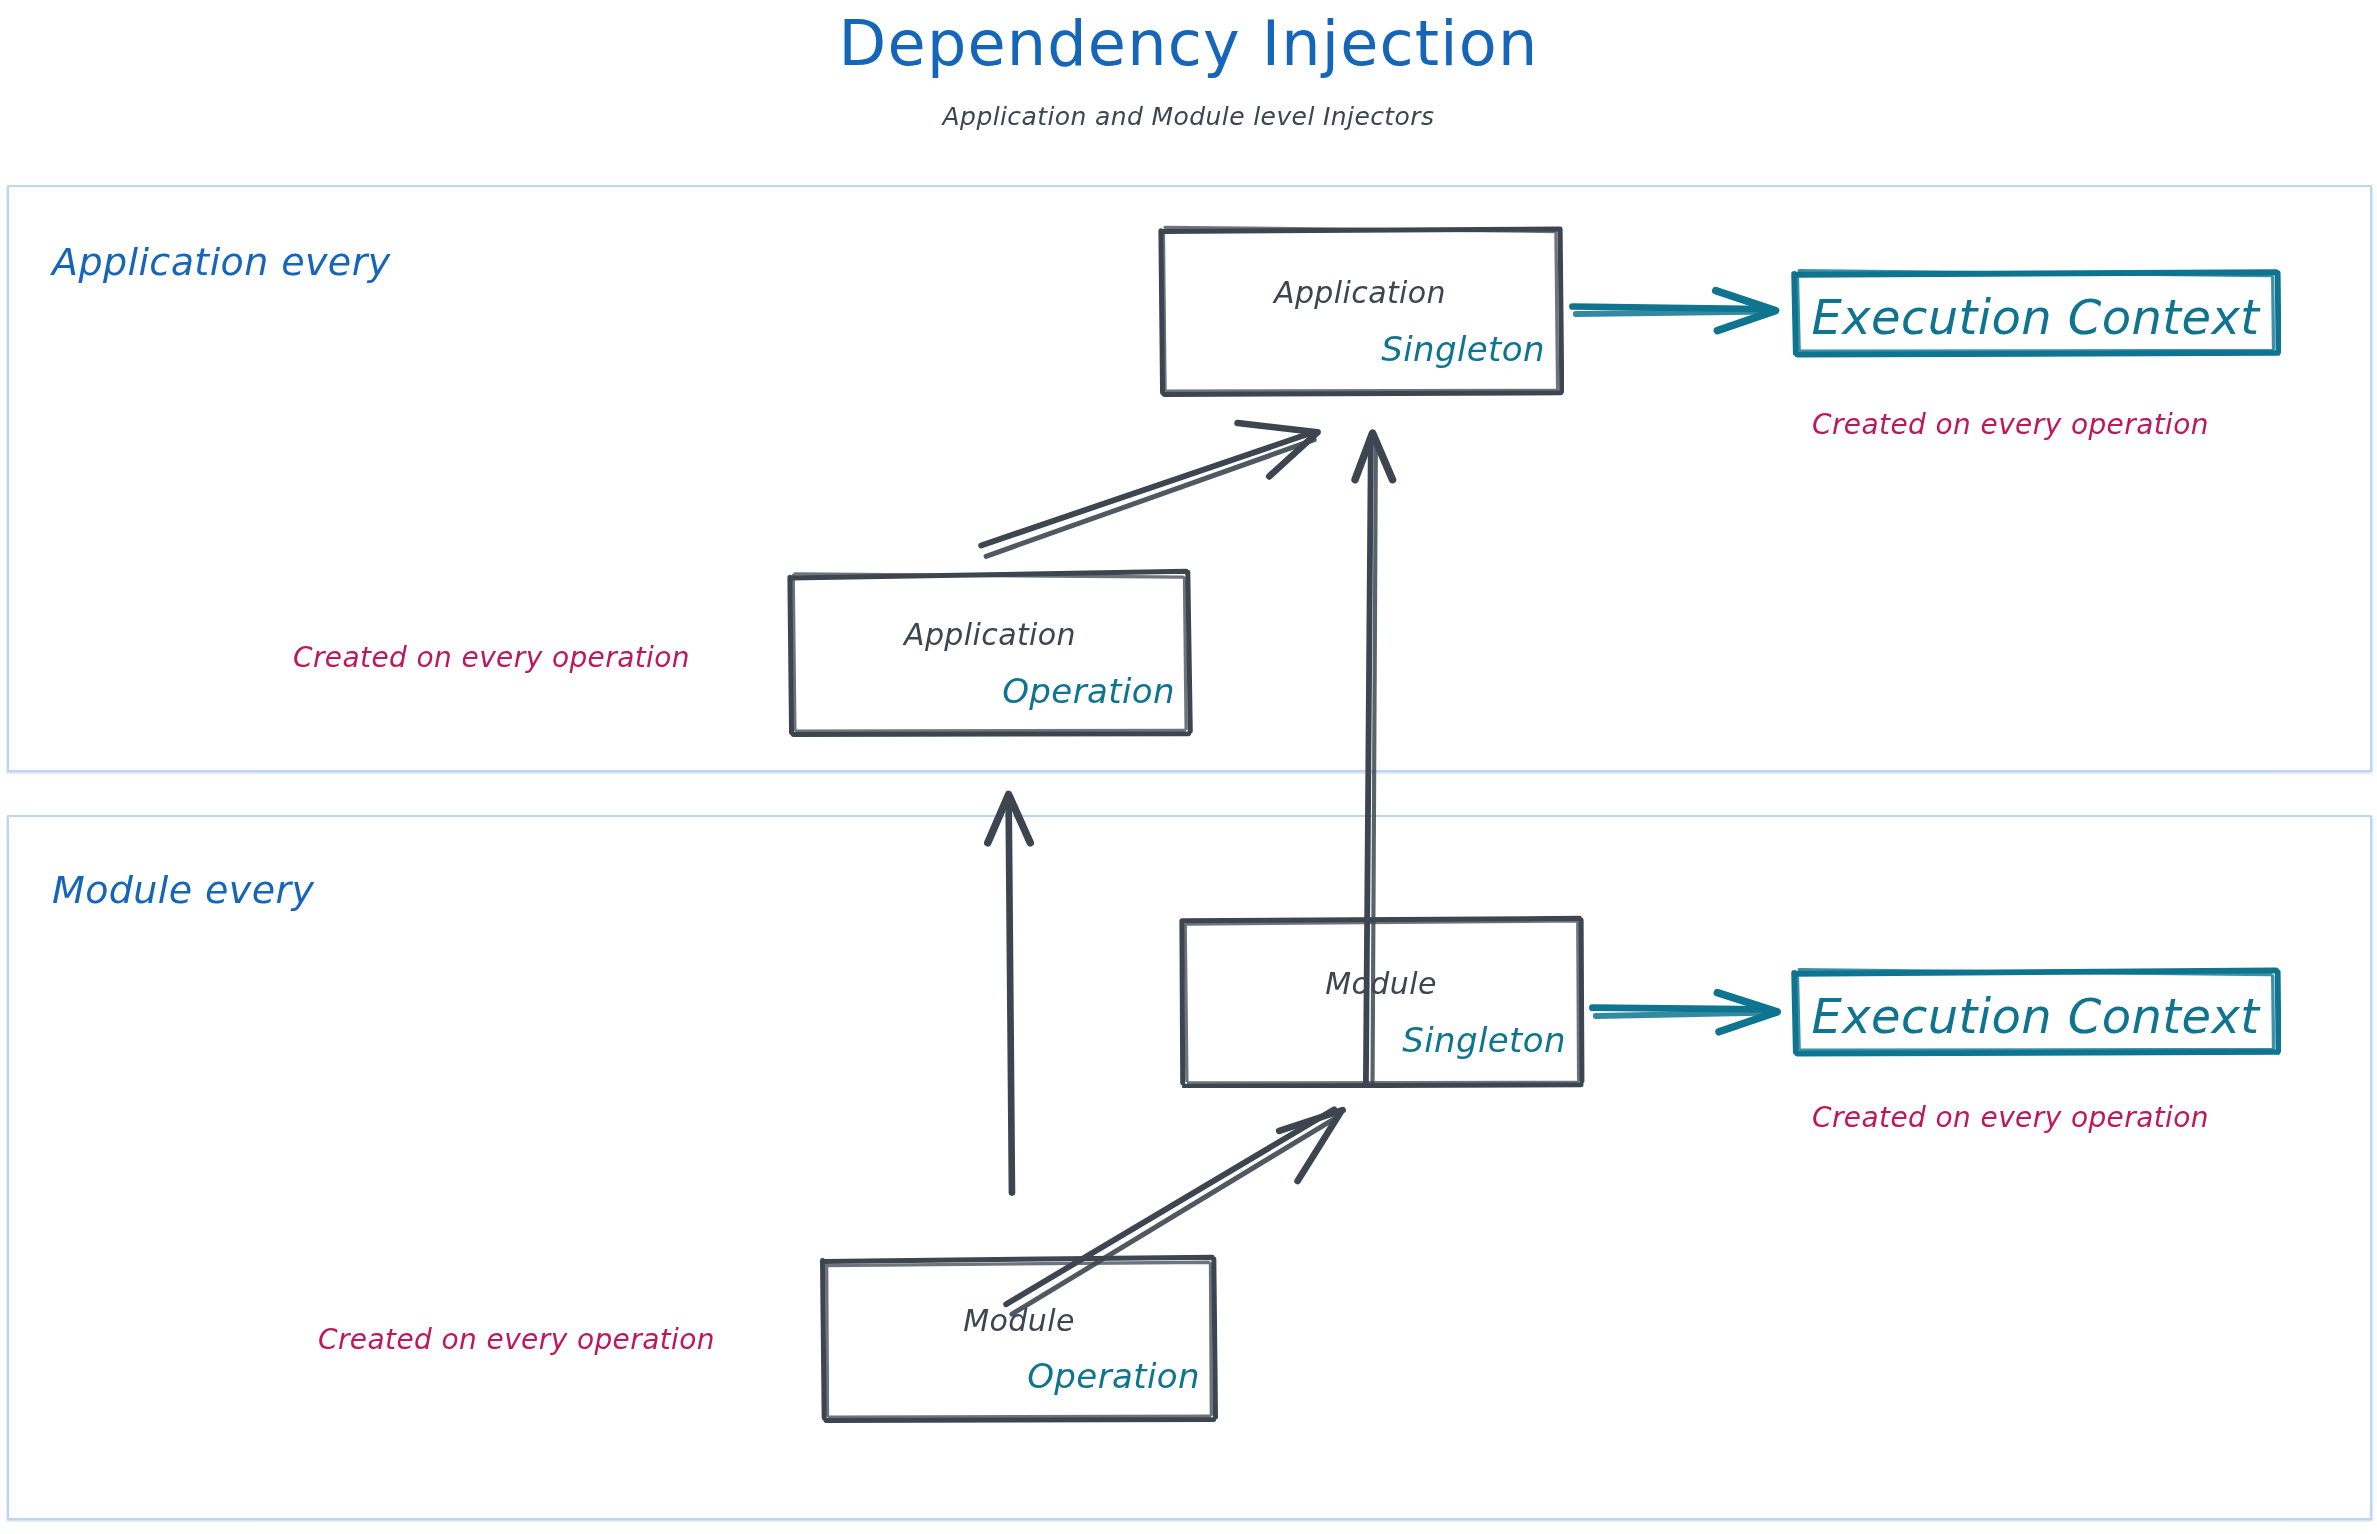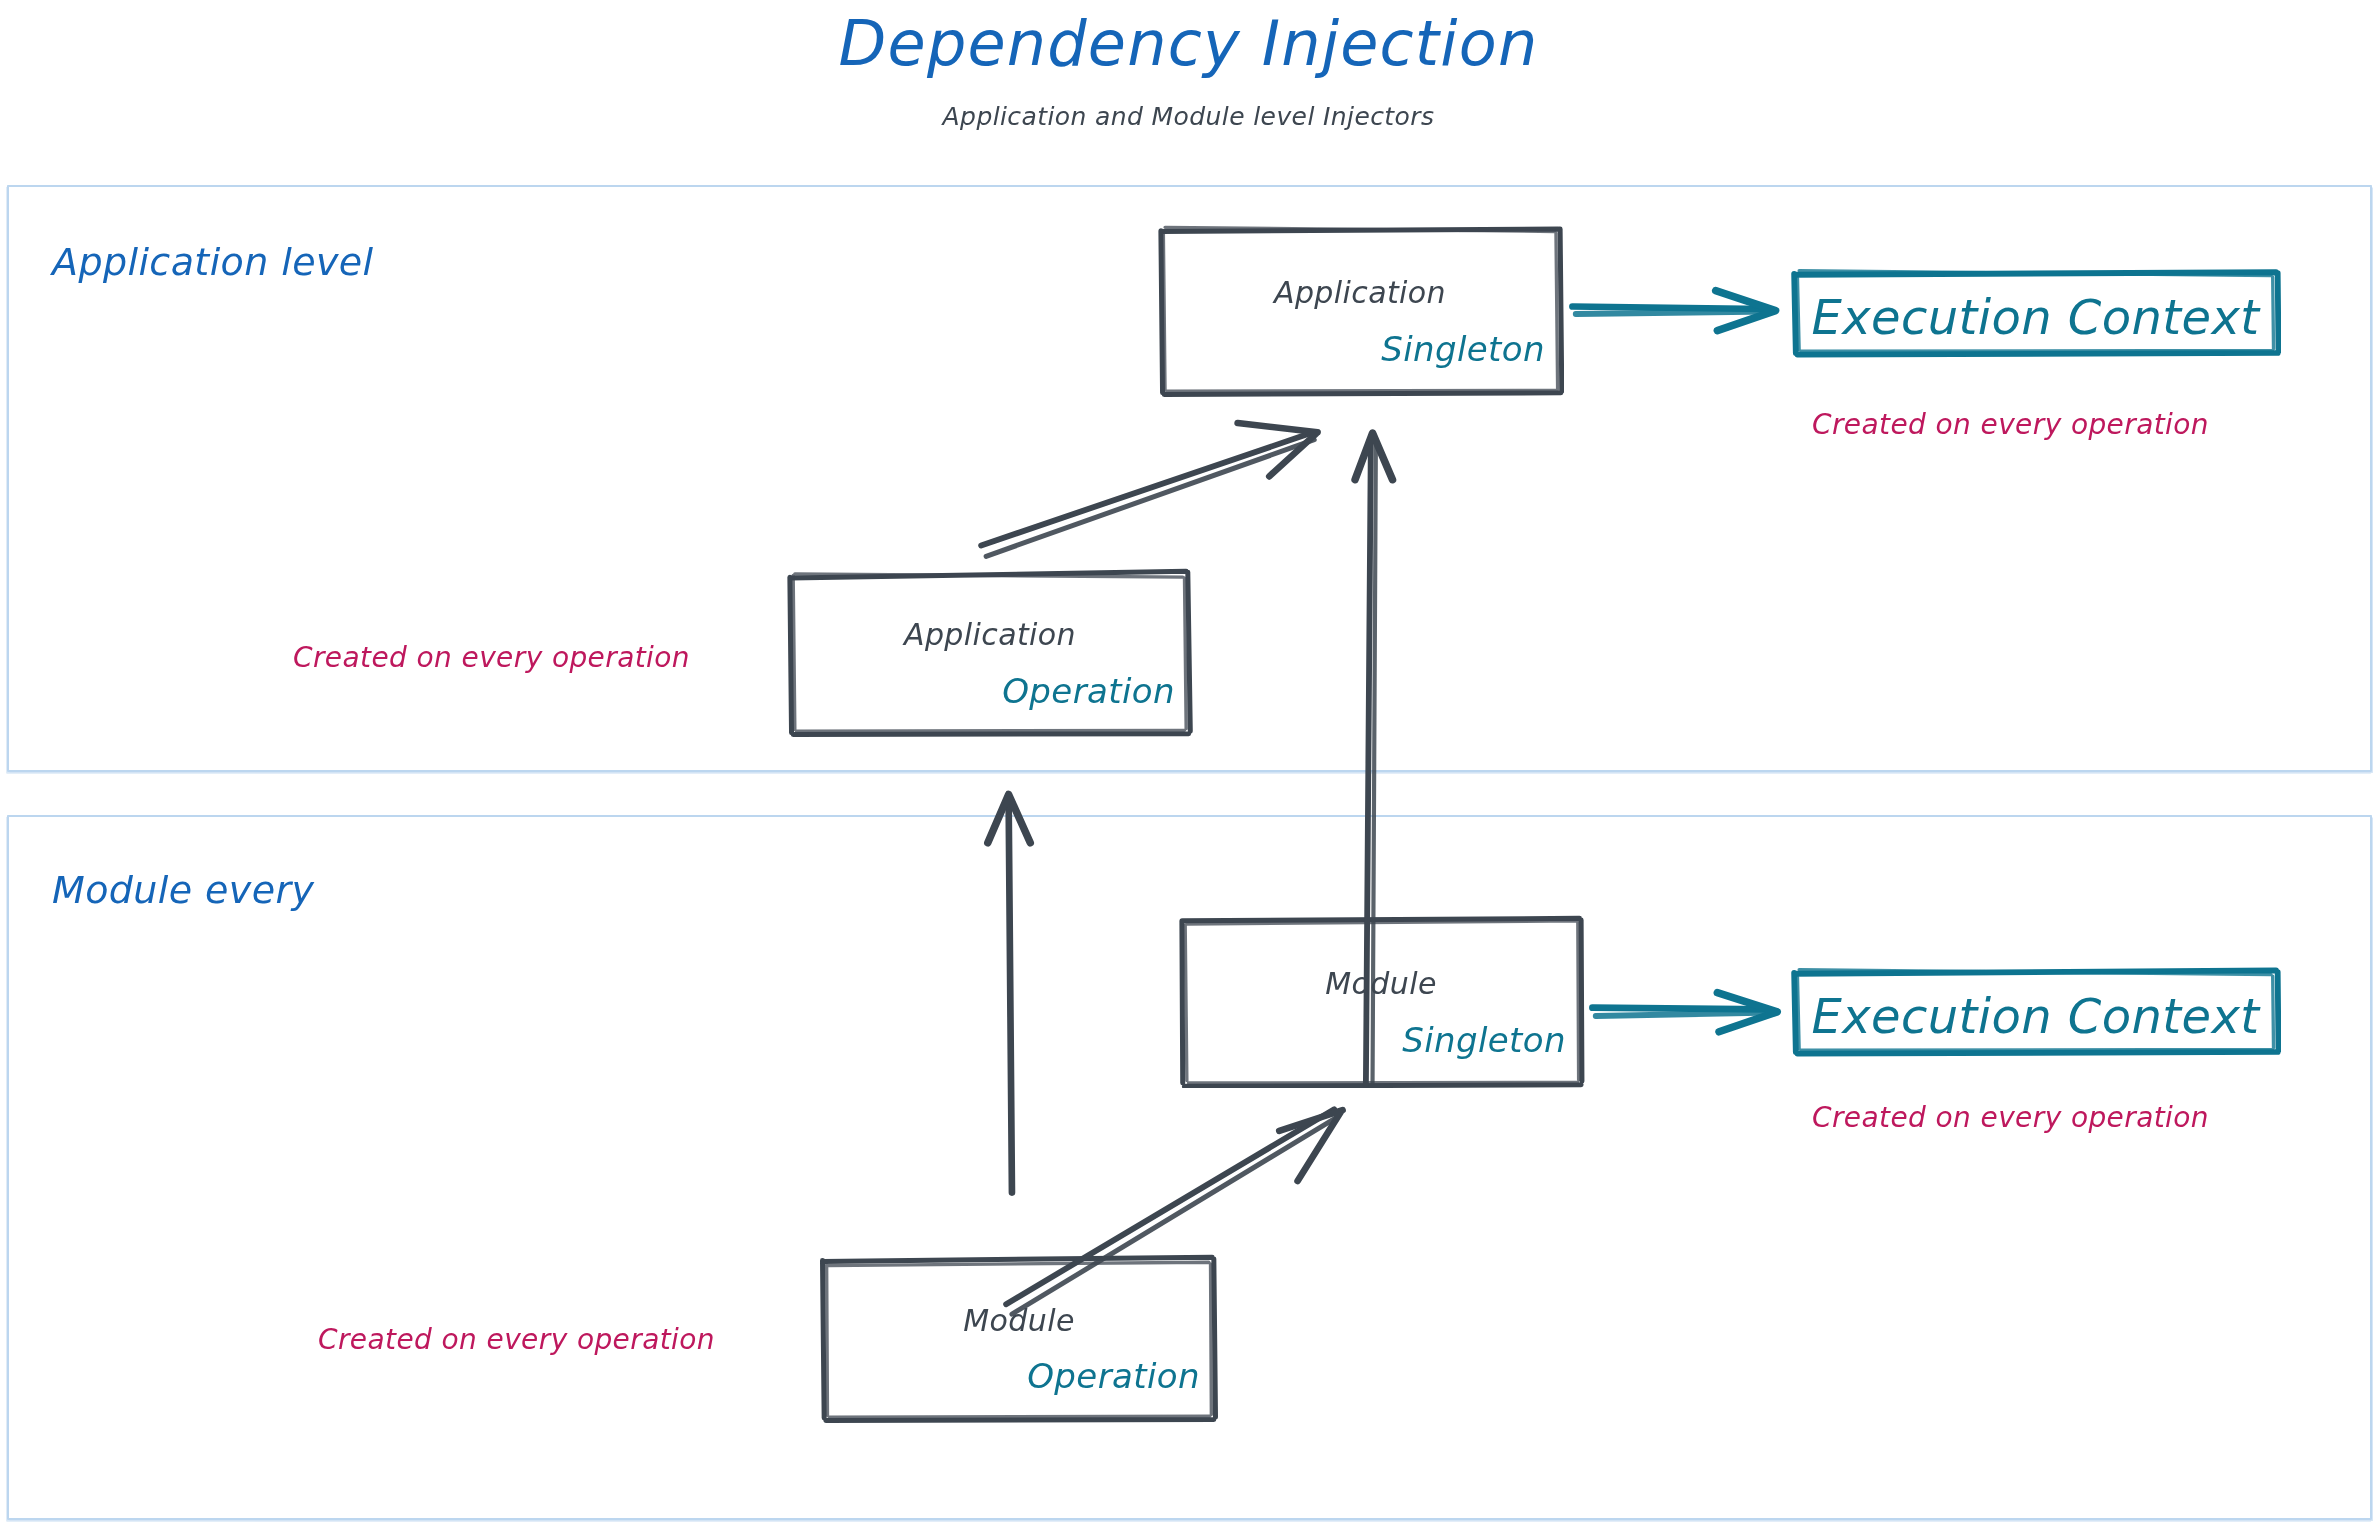--- a/index.html
+++ b/index.html
@@ -25,21 +25,20 @@
     position: absolute;
     left: 0;
     top: 6.7px;
     width: 2377px;
     text-align: center;
     font-family: "DejaVu Sans", sans-serif;
     font-size: 62px;
     font-weight: 400;
     letter-spacing: 1.2px;
     color: #1565b8;
-    font-style: italic;
     white-space: nowrap;
   }
   .subtitle {
     position: absolute;
     left: 0;
     top: 102px;
     width: 2377px;
     text-align: center;
     font-size: 25px;
     color: #3d4650;
@@ -131,21 +130,21 @@
 </style>
 </head>
 <body>
 
 <div id="stage">
 
   <div class="title">Dependency Injection</div>
   <div class="subtitle">Application and Module level Injectors</div>
 
   <div class="level-panel" style="left:6.7px; top:185px; width:2361px; height:583px;"></div>
-  <div class="level-label" style="left:52px; top:240px;">Application level</div>
+  <div class="level-label" style="left:52px; top:240px;">Application every</div>
 
   <div class="node" style="left:1160px; top:227px; width:400px; height:167px;">
     <svg class="sk" width="407" height="173" viewBox="0 0 488 208">
       <path d="M5 9 L482 6 M484 6 L486 201 M485 203 L8 205 M6 203 L4 8" stroke="#3d4650" stroke-width="6" fill="none" stroke-linecap="round"></path>
       <path d="M9 4 L478 9 M479 11 L481 199 M480 200 L11 201 M9 199 L7 11" stroke="#3d4650" stroke-width="4" fill="none" stroke-linecap="round" opacity="0.75"></path>
     </svg>
     <div class="node-title" style="top:48px;">Application</div>
     <div class="node-sub" style="top:102px;">Singleton</div>
   </div>
 

